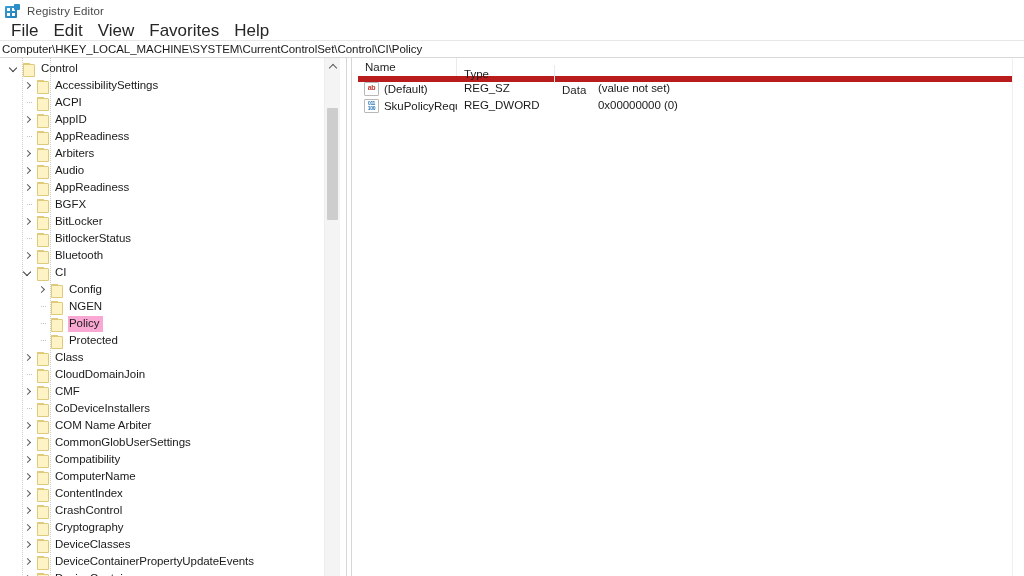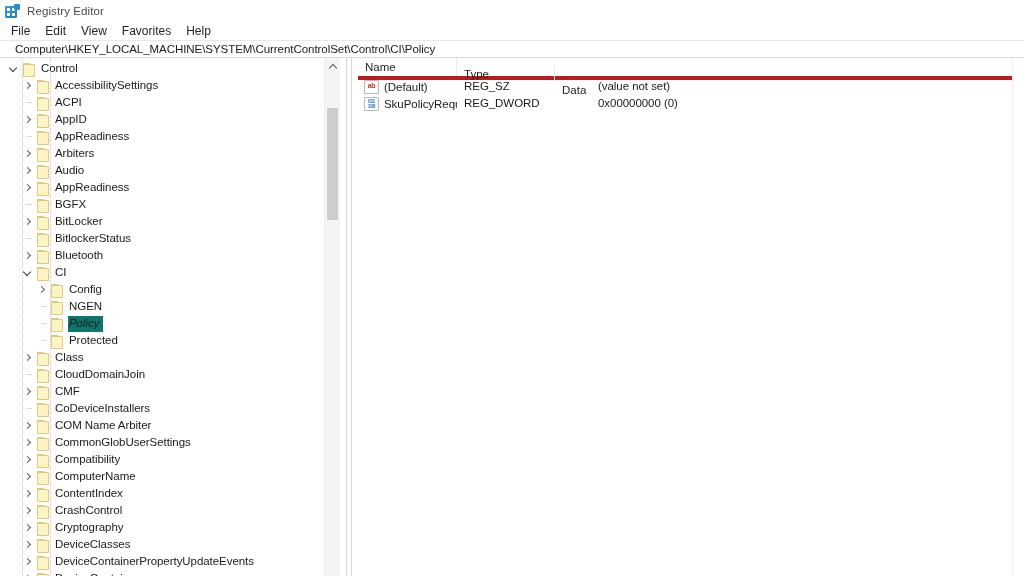--- a/index.html
+++ b/index.html
@@ -63,35 +63,35 @@
 
   
   .menubar {
     height: 18px;
     display: flex;
     align-items: center;
     padding-left: 4px;
     background: #ffffff;
   }
   .menu-item {
-    font-size: 12px;
+    font-size: 17px;
     color: #262626;
     padding: 1px 8px 2px 7px;
     cursor: default;
     white-space: nowrap;
   }
 
   
   .addressbar {
     height: 16px;
     border-top: 1px solid #e8e8e8;
     border-bottom: 1px solid #d9d9d9;
     display: flex;
     align-items: center;
-    padding-left: 15px;
+    padding-left: 2px;
     background: #ffffff;
   }
   .addressbar .path {
     font-size: 11.5px;
     color: #1a1a1a;
     white-space: nowrap;
     letter-spacing: -.05px;
   }
 
   
@@ -196,22 +196,21 @@
     border-radius: 1px 1px 0 0;
   }
   .tree-label {
     font-size: 11.5px;
     color: #1a1a1a;
     padding: 0 4px 1px 1px;
     line-height: 15px;
     letter-spacing: -.05px;
   }
   .tree-row.selected .tree-label {
-    background: #0f766e;
-    font-style: italic;
+    background: #f9a8d4;
   }
 
   
   .tree-scroll {
     width: 15px;
     flex: 0 0 auto;
     background: #f4f4f4;
     border-left: 1px solid #ededed;
     position: relative;
   }
@@ -253,21 +252,21 @@
   .list-pane {
     flex: 1 1 auto;
     position: relative;
     background: #ffffff;
     overflow: hidden;
   }
   .list-header {
     height: 18px;
     display: flex;
     align-items: center;
-    border-bottom: 4px solid #b91c1c;
+    border-bottom: 6px solid #b91c1c;
     background: #ffffff;
   }
   .col-head {
     font-size: 11.5px;
     color: #1f1f1f;
     padding-left: 7px;
     height: 18px;
     line-height: 18px;
     box-sizing: border-box;
     border-right: 1px solid #eaeaea;

